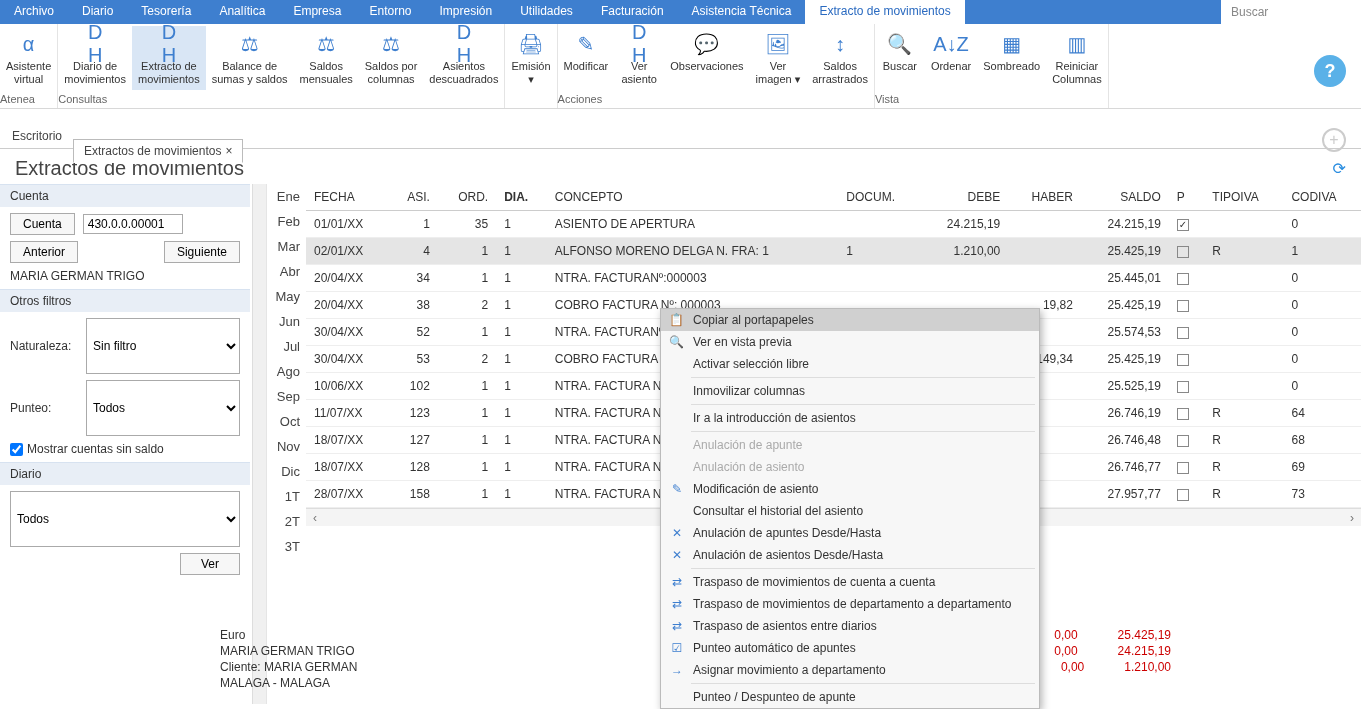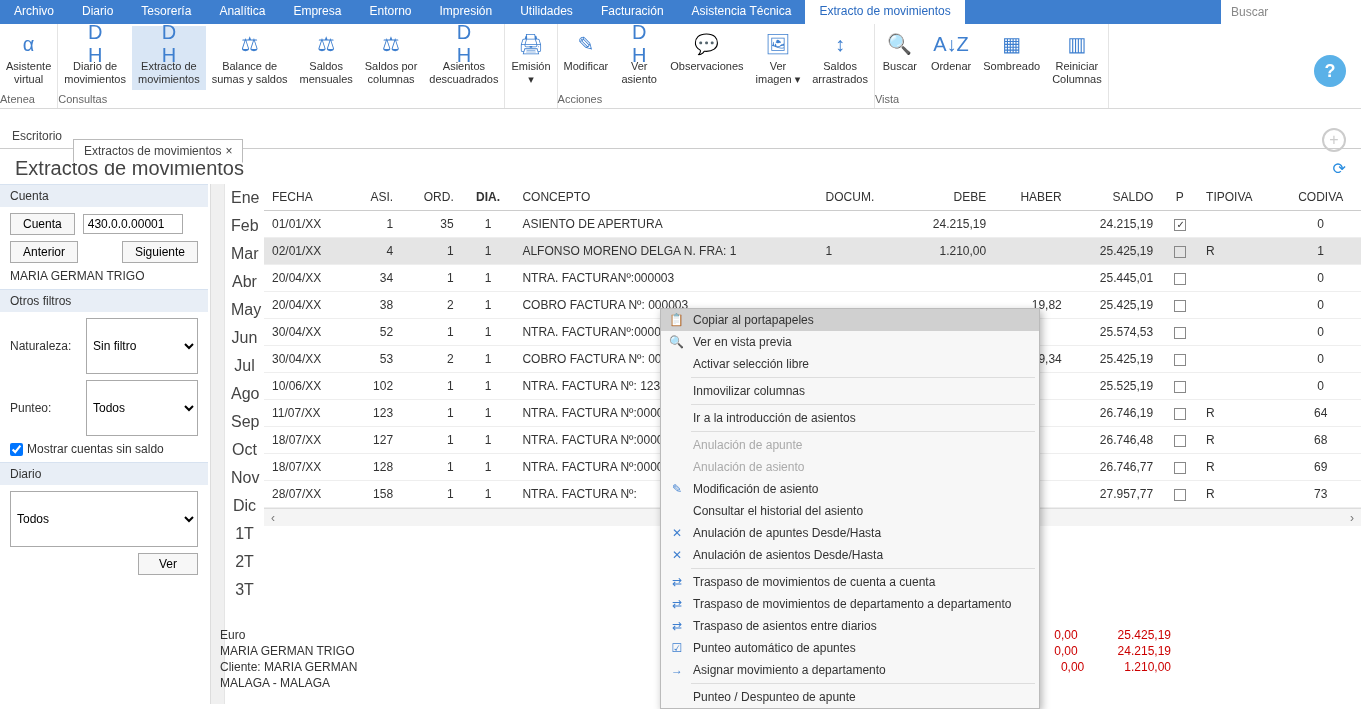--- a/index.html
+++ b/index.html
@@ -30,42 +30,42 @@
   .subtab .close { margin-left: 4px; }
   
   
   .page-title { font-size: 20px; color: #444; padding: 8px 15px 4px; display: flex; align-items: center; }
   .page-title .refresh { margin-left: auto; color: #2a8de0; font-size: 16px; cursor: pointer; }
   
   
   .main { display: flex; height: calc(709px - 24px - 85px - 40px - 40px); }
   
   
-  .sidebar { width: 210px; border-right: 0; padding-right: 2px; display: flex; flex-direction: column; }
+  .sidebar { width: 252px; border-right: 0; padding-right: 2px; display: flex; flex-direction: column; }
   .sidebar-scroll { width: 14px; background: #f0f0f0; border-left: 1px solid #ddd; }
   .section-header { background: #e8eef6; padding: 4px 10px; font-size: 12px; color: #333; border-top: 1px solid #d7e2f0; }
   .section-body { padding: 6px 10px; display: flex; flex-direction: column; gap: 6px; }
   .row { display: flex; align-items: center; gap: 8px; }
   .btn { border: 1px solid #aaa; background: #f7f7f7; padding: 3px 12px; cursor: pointer; font-size: 12px; }
   .input { border: 1px solid #aaa; padding: 2px 4px; font-size: 12px; width: 100px; background: #fff; }
   .select { border: 1px solid #aaa; padding: 19px 2px; font-size: 12px; background: #fff; }
   .label { font-size: 12px; color: #333; }
   .checkbox-row { display: flex; align-items: center; gap: 4px; }
   
   
   .monthstrip { width: 40px; display: flex; flex-direction: column; border-left: 1px solid #e5e5e5; }
-  .monthstrip div { padding: 5px 6px; font-size: 16px; color: #444; cursor: pointer; text-align: center; }
+  .monthstrip div { padding: 5px 6px; font-size: 13px; color: #444; cursor: pointer; text-align: right; }
   
   
   .table-wrap { flex: 1; display: flex; flex-direction: column; overflow: hidden; }
   .grid { width: 100%; border-collapse: collapse; }
   .grid th { text-align: left; font-weight: normal; padding: 6px 8px; border-bottom: 1px solid #ccc; font-size: 12px; color: #333; background: #fff; }
   .grid th.sorted { font-weight: bold; }
   .grid th.num, .grid td.num { text-align: right; }
-  .grid th.c, .grid td.c { text-align: center; }
+  .grid th.c, .grid td.c { }
   .grid td { padding: 6px 8px; border-bottom: 1px solid #eee; font-size: 12px; color: #333; }
   .grid tr.selected td { background: #e5e5e5; }
   .chk { display: inline-block; width: 12px; height: 12px; border: 1px solid #888; vertical-align: middle; }
   .chk.checked::after { content: "✓"; font-size: 10px; color: #333; position: relative; top: -3px; left: 1px; }
   .hscroll { height: 18px; background: #f4f4f4; border-top: 1px solid #ddd; display: flex; align-items: center; }
   .hscroll .arrow { width: 18px; text-align: center; color: #777; cursor: pointer; }
   .hscroll .track { flex: 1; }
   
   
   .footer { padding: 4px 10px 4px 220px; display: flex; gap: 40px; position: absolute; bottom: 0; left: 0; right: 0; height: 85px; }

